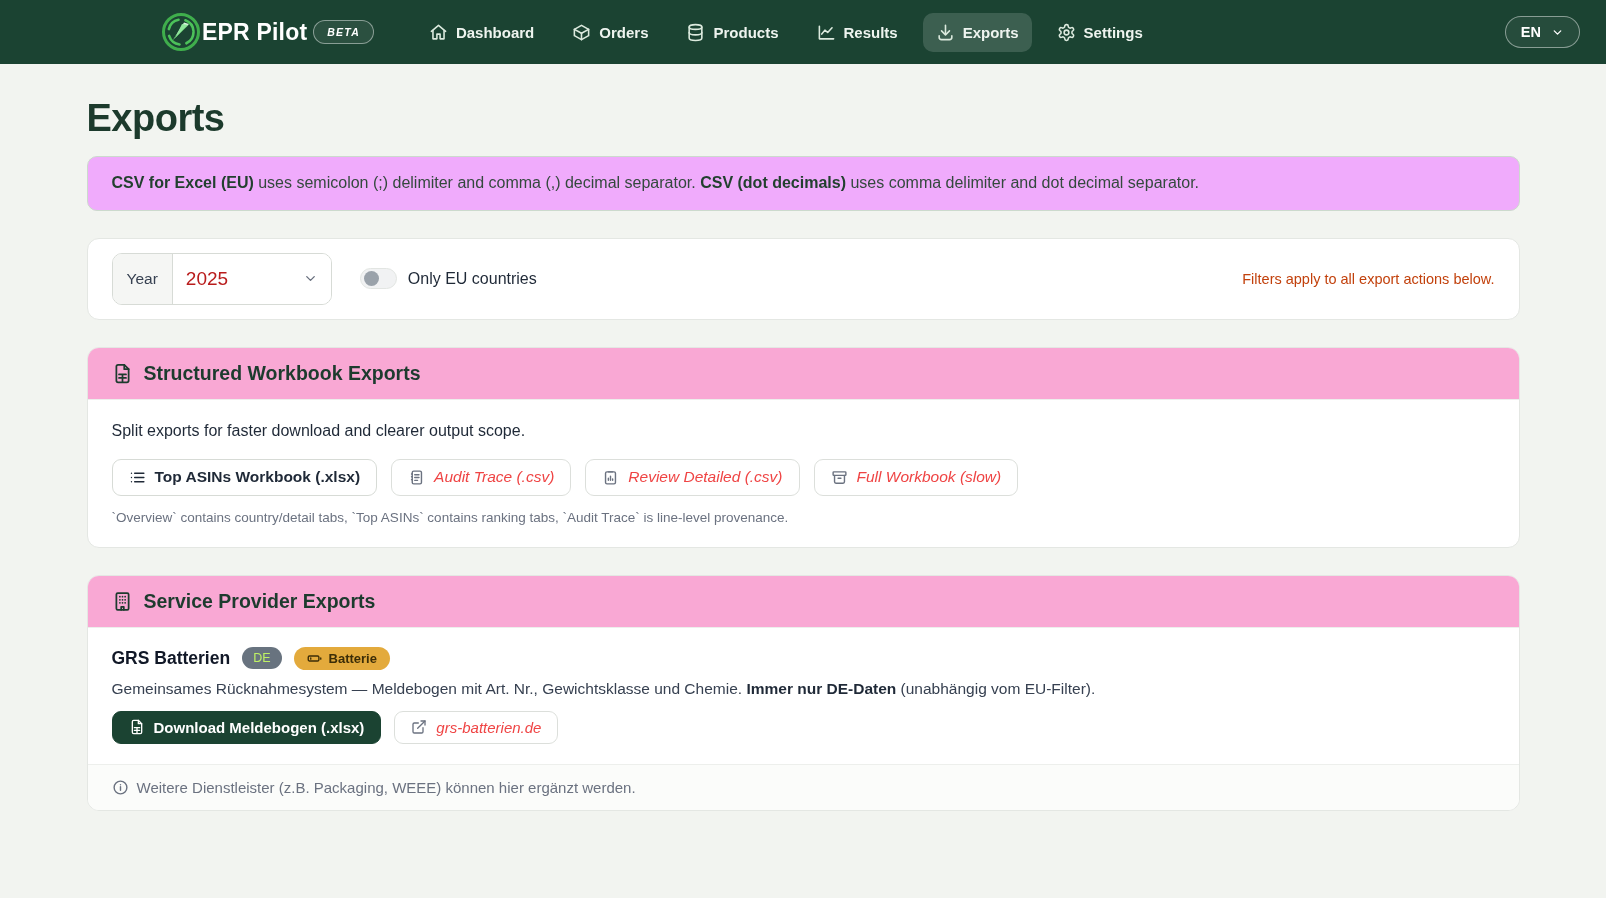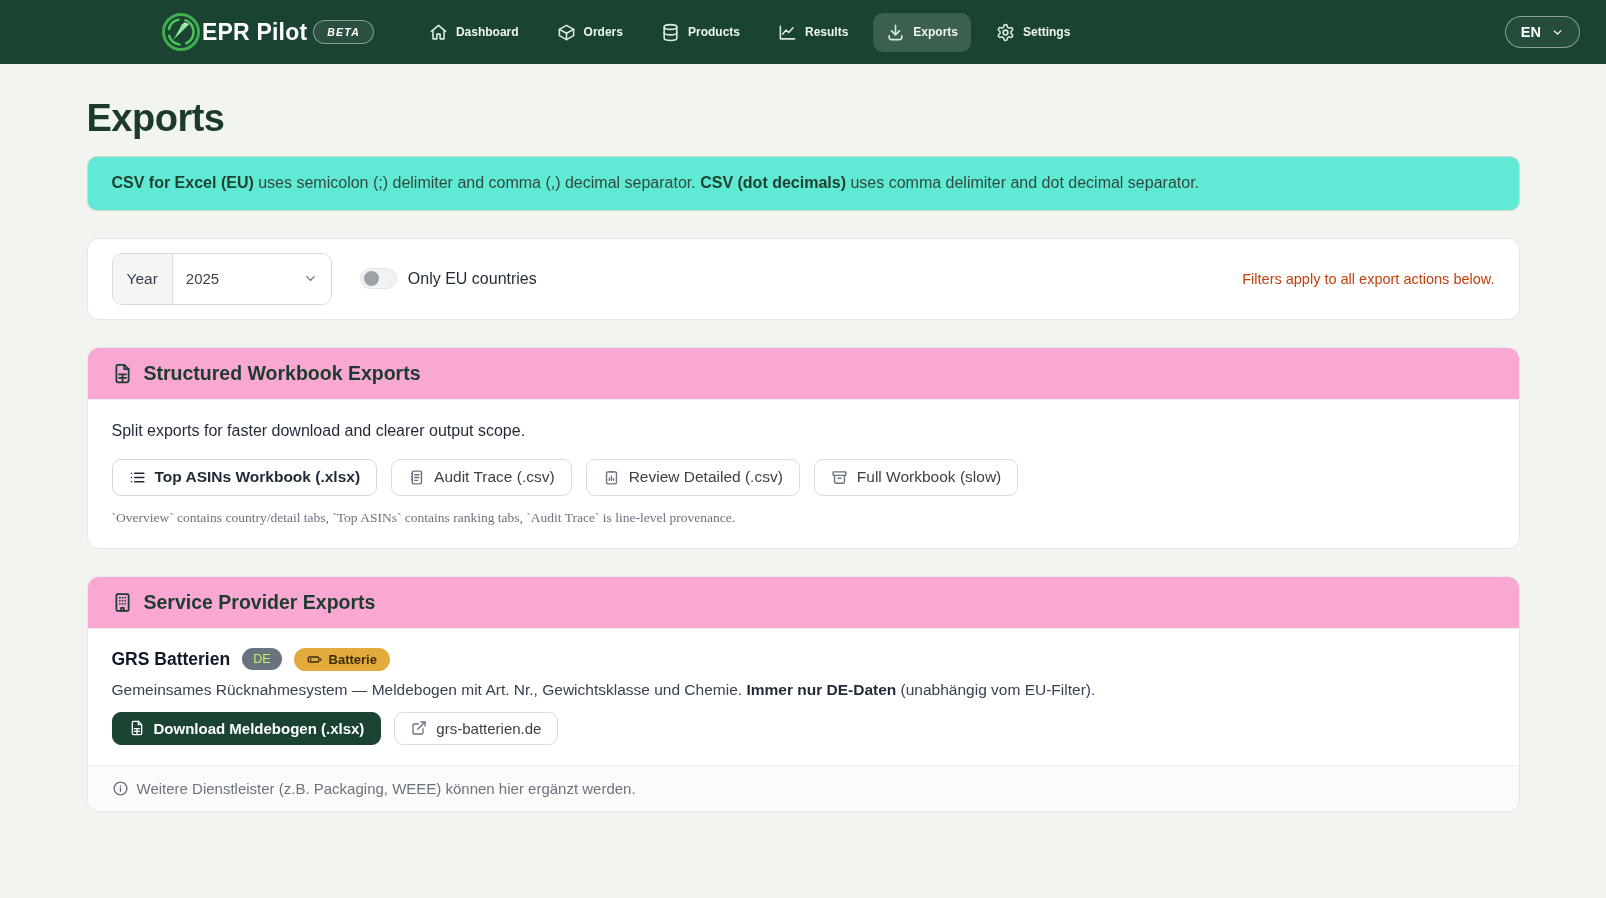--- a/index.html
+++ b/index.html
@@ -26,21 +26,21 @@
   .beta-badge {
     font-size: 10.5px; font-weight: 700; letter-spacing: 1.2px;
     color: #ffffff; border: 1px solid rgba(255,255,255,.45);
     background: rgba(255,255,255,.07);
     padding: 5px 13px; border-radius: 999px; margin-left: 6px; font-style: italic;
   }
   .nav-items { display: flex; align-items: center; gap: 12px; margin-left: 42px; }
   .nav-item {
     display: flex; align-items: center; gap: 8px;
     padding: 10px 13px; border-radius: 10px;
-    font-size: 12px; font-weight: 600; color: #eef4ef;
+    font-size: 15px; font-weight: 600; color: #eef4ef;
     cursor: pointer; white-space: nowrap;
   }
   .nav-item.active { background: rgba(255,255,255,.15); }
   .nav-item .ic { color: #dceade; }
   .lang-select {
     margin-left: auto;
     display: flex; align-items: center; gap: 10px;
     border: 1px solid rgba(255,255,255,.45);
     background: rgba(255,255,255,.05);
     border-radius: 999px; padding: 7px 15px;
@@ -49,21 +49,21 @@
 
   
   .container { width: 1433px; margin: 0 auto; }
   .page-title {
     font-size: 38px; font-weight: 700; color: #1c3a2c;
     margin-top: 33px; letter-spacing: -.5px;
   }
 
   .info-banner {
     margin-top: 16px;
-    background: #5eead4; border: 1px solid #ccdacd;
+    background: #f0abfc; border: 1px solid #ccdacd;
     border-radius: 10px; padding: 16px 24px;
     font-size: 16px; color: #33493d; line-height: 1.3;
   }
   .info-banner b { color: #22402f; }
 
   .filter-bar {
     margin-top: 27px;
     background: #ffffff; border: 1px solid #e4e7e3; border-radius: 12px;
     padding: 14px 24px;
     display: flex; align-items: center;
@@ -74,21 +74,21 @@
     height: 52px;
   }
   .year-label {
     display: flex; align-items: center;
     background: #f5f6f4; border-right: 1px solid #d7dbd6;
     padding: 0 14px; font-size: 15.5px; color: #374151;
   }
   .year-select {
     display: flex; align-items: center; justify-content: space-between;
     width: 158px; padding: 0 13px; background: #fff;
-    font-size: 15px; color: #404040; cursor: pointer;
+    font-size: 19px; color: #b91c1c; cursor: pointer;
   }
   .toggle-wrap { display: flex; align-items: center; gap: 11px; margin-left: 28px; cursor: pointer; }
   .toggle-track {
     width: 37px; height: 21px; border-radius: 999px;
     background: #f1f2f3; border: 1px solid #e2e5e2; position: relative;
   }
   .toggle-knob {
     position: absolute; top: 2px; left: 3px;
     width: 15px; height: 15px; border-radius: 50%; background: #9aa2aa;
   }
@@ -115,24 +115,24 @@
 
   .btn {
     display: inline-flex; align-items: center; gap: 9px;
     border-radius: 9px; padding: 8px 16px; height: 37px;
     font-size: 15.5px; cursor: pointer; white-space: nowrap;
     border: 1px solid transparent; background: #fff;
     font-family: inherit;
   }
   .btn-primary { background: #1b4332; color: #ffffff; font-weight: 700; border-color: #1b4332; }
   .btn-secondary-strong { border-color: #d7dbd6; color: #1f2937; font-weight: 700; }
-  .btn-secondary { border-color: #dcdfdb; color: #404040; font-weight: 400; }
+  .btn-secondary { border-color: #dcdfdb; color: #ef4444; font-weight: 400; font-style: italic; }
   .btn-secondary .ic { color: #6b7280; }
 
-  .footnote { margin-top: 14px; font-size: 13.5px; color: #6b7280; font-family: Liberation Serif, serif; }
+  .footnote { margin-top: 14px; font-size: 13.5px; color: #6b7280; }
 
   
   .provider-body { padding: 19px 24px 20px; }
   .provider-head { display: flex; align-items: center; gap: 12px; }
   .provider-name { font-size: 17.5px; font-weight: 700; color: #111827; }
   .badge-country {
     background: #68737f; color: #bef264; font-size: 12.5px; font-weight: 400;
     border-radius: 999px; padding: 4px 11px;
   }
   .badge-category {

